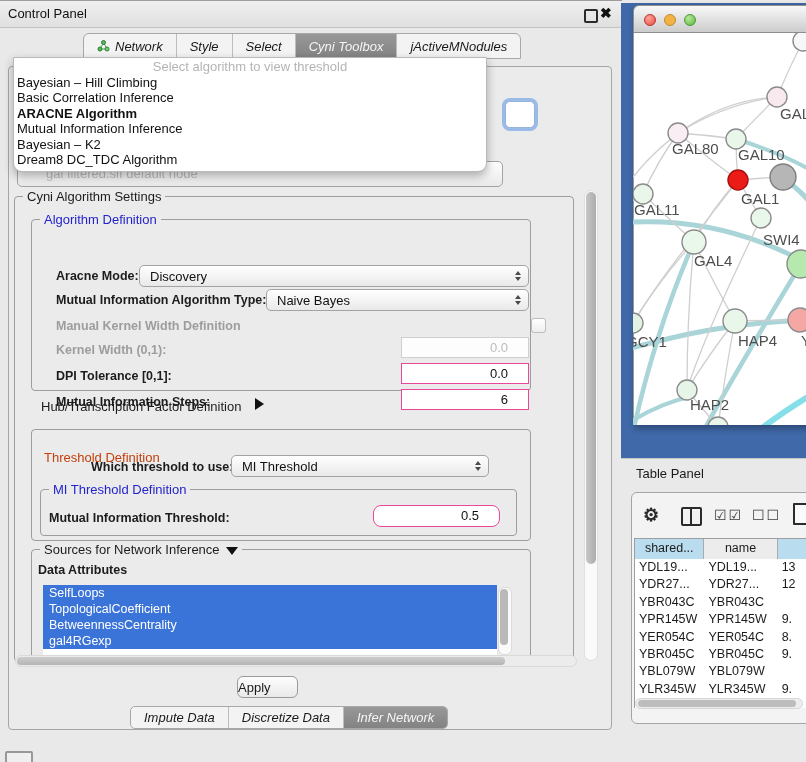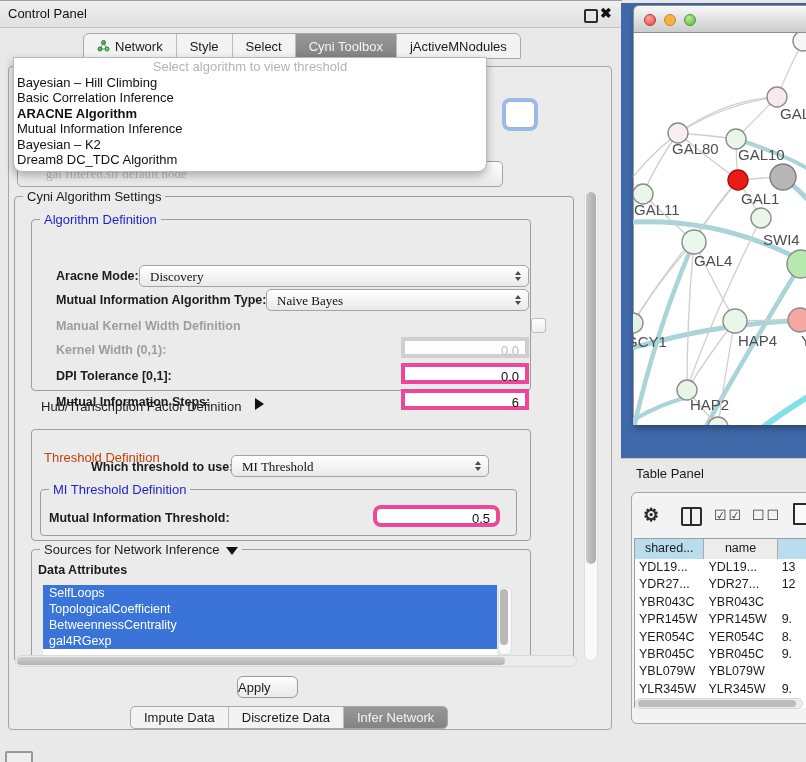--- a/index.html
+++ b/index.html
@@ -10,32 +10,32 @@
   #cp-titlebar{left:0;top:0;width:622px;height:28px;background:linear-gradient(#efefef,#e0e0e0);
         border-top:1px solid #9c9c9c;border-bottom:1px solid #c2c2c2;box-sizing:border-box;}
   #cp-title{left:8px;top:6px;font-size:13px;color:#111;}
   #float-ico{left:584px;top:9px;width:10px;height:10px;border:2px solid #2b2b2b;border-radius:2px;}
   #close-ico{left:600px;top:5px;font-size:14px;font-weight:bold;color:#111;}
   
   .tabbar{display:flex;background:#f3f3f3;border:1px solid #a8a8a8;border-radius:6px 6px 0 0;
         overflow:hidden;height:26px;box-sizing:border-box;}
   .tabbar.bottom{border-radius:5px;height:23px;}
   .tab{display:flex;align-items:center;padding:0 13px;font-size:13px;color:#1a1a1a;
-        border-left:1px solid #bdbdbd;white-space:nowrap;}
+        border-left:1px solid #bdbdbd;white-space:nowrap;font-style:italic;}
   .tab:first-child{border-left:none;}
   .tab.sel{background:linear-gradient(#989898,#838383);color:#f5f5f5;}
   .net-ico{margin-right:5px;display:inline-flex;}
   #top-tabs{left:83px;top:33px;z-index:3;}
   #bottom-tabs{left:130px;top:706px;z-index:3;}
   
   #outer-panel{left:8px;top:66px;width:604px;height:664px;border:1px solid #a6a6a6;
         border-radius:4px;background:#ebebeb;box-sizing:border-box;}
   
   .combo{background:linear-gradient(#ffffff,#e9e9e9);border:1px solid #a3a3a3;border-radius:5px;
-        box-sizing:border-box;font-family:Liberation Serif, serif;}
+        box-sizing:border-box;}
   #net-combo{left:17px;top:161px;width:486px;height:26px;z-index:2;}
   #net-combo .txt{position:absolute;left:28px;top:0;line-height:24px;font-size:13px;color:#bcbcbc;white-space:nowrap;}
   #focus-combo{left:505px;top:101px;width:28px;height:25px;background:#fff;border:1px solid #9ab4d8;
         border-radius:5px;box-shadow:0 0 0 3px rgba(100,155,228,.6);z-index:2;}
   
   #popup{left:13px;top:57px;width:474px;height:115px;background:#fff;border:1px solid #b9b9b9;
         border-radius:0 0 9px 9px;box-shadow:0 4px 10px rgba(0,0,0,.3);z-index:10;box-sizing:border-box;}
   #popup-hint{height:17px;line-height:18px;text-align:center;font-size:13px;color:#b4b4b4;}
   .popup-item{height:15.4px;line-height:15.4px;padding-left:3px;font-size:13px;color:#111;white-space:nowrap;}
   .popup-item.b{font-weight:bold;}
@@ -51,22 +51,22 @@
   #grp-src{left:16px;top:352px;width:500px;height:111px;}
   .lbl{font-size:12.5px;font-weight:bold;white-space:nowrap;}
   .lbl.plain{font-weight:normal;font-size:13px;}
   .lbl.dis{color:#9d9d9d;}
   .combo .arrows{position:absolute;right:7px;top:50%;transform:translateY(-50%);}
   .tri-u{width:0;height:0;border-left:3.5px solid transparent;border-right:3.5px solid transparent;
         border-bottom:4.5px solid #4a4a4a;margin-bottom:2px;}
   .tri-dn{width:0;height:0;border-left:3.5px solid transparent;border-right:3.5px solid transparent;
         border-top:4.5px solid #4a4a4a;}
   .combo .txt2{position:absolute;left:10px;top:0;line-height:21px;font-size:13px;color:#111;white-space:nowrap;}
-  .field{background:#fff;border:4px solid #ec4899;font-size:13px;text-align:right;
-        line-height:19px;padding-right:6px;box-sizing:border-box;color:#111;}
+  .field{background:#fff;border:1px solid #ec4899;font-size:13px;text-align:right;
+        line-height:19px;padding-right:20px;box-sizing:border-box;color:#111;}
   .field.dis{color:#bcbcbc;border-color:#cfcfcf;background:#fdfdfd;}
   #chk{left:499px;top:98px;width:13px;height:13px;border:1px solid #bdbdbd;border-radius:3px;
         background:linear-gradient(#fff,#eee);}
   .tri-r{width:0;height:0;border-top:6px solid transparent;border-bottom:6px solid transparent;
         border-left:9px solid #111;display:inline-block;}
   .tri-d{width:0;height:0;border-left:6px solid transparent;border-right:6px solid transparent;
         border-top:8px solid #111;display:inline-block;vertical-align:-1px;margin-left:6px;}
   
   #attr-list{left:11px;top:35px;width:454px;height:70px;background:#fff;overflow:hidden;}
   .attr-item{height:16px;line-height:16px;padding-left:6px;font-size:12.5px;color:#fff;background:#3b74d8;white-space:nowrap;}

